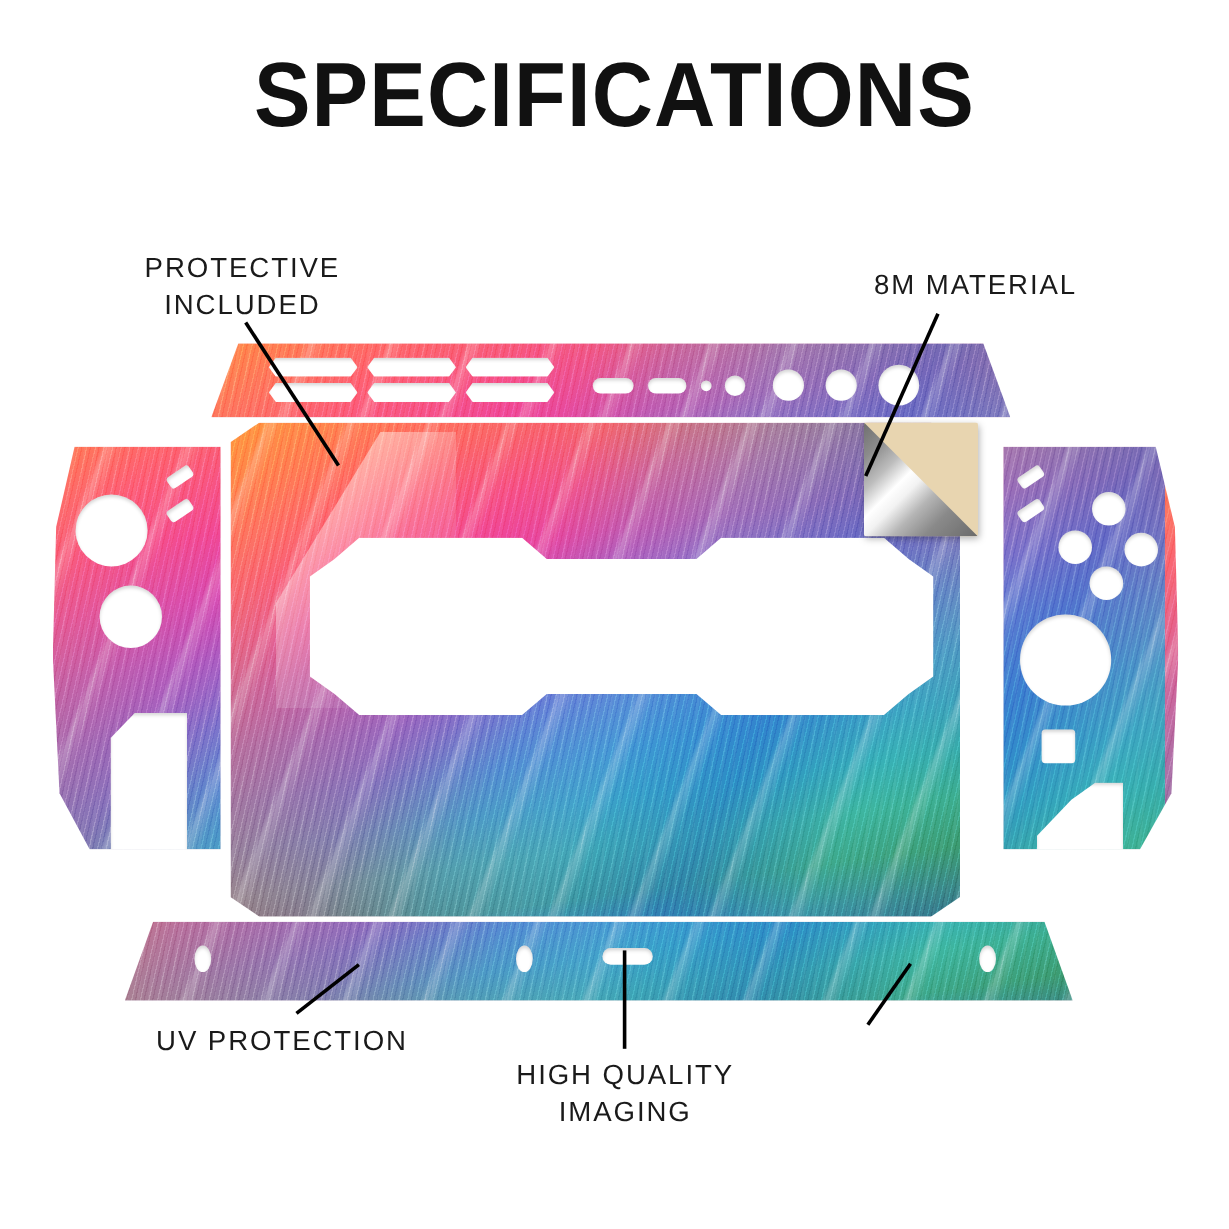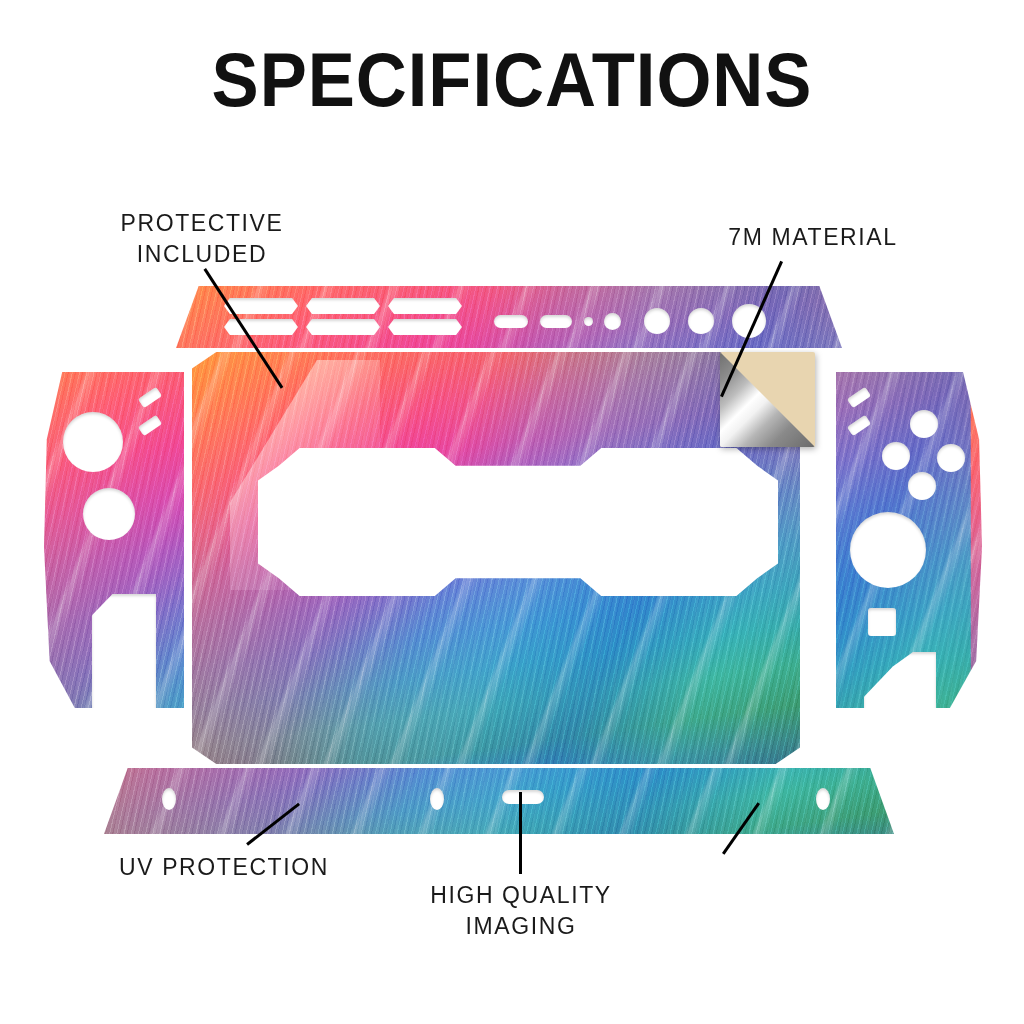--- a/index.html
+++ b/index.html
@@ -42,21 +42,21 @@
     font-weight: 500;
     font-size: 23px;
     letter-spacing: 1.6px;
     color: #1a1a1a;
     line-height: 1.33;
     white-space: pre-line;
     text-align: center;
   }
   #label-laminate { left: 62px;  top: 208px; width: 280px; }
   #label-3m       { left: 672px; top: 222px; width: 282px; }
-  #label-uv       { left: 78px;  top: 852px; width: 292px; }
+  #label-uv       { left: 89px;  top: 852px; width: 292px; }
   #label-imaging  { left: 392px; top: 880px; width: 258px; }
   #label-device   { left: 688px; top: 858px; width: 232px; }
 
   
   .leader {
     position: absolute;
     background: #000000;
     transform-origin: 0 0;
   }
 
@@ -275,18 +275,18 @@
   <div class="leader" style="left:783px; top:262px; width:148px; height:3px; transform: rotate(114deg);"></div>
 
   <div class="leader" style="left:300px; top:805px; width:66px; height:3px; transform: rotate(142deg);"></div>
 
   <div class="leader" style="left:519px; top:792px; width:3px; height:82px;"></div>
 
   <div class="leader" style="left:760px; top:804px; width:62px; height:3px; transform: rotate(125deg);"></div>
 
   <div class="label" id="label-laminate">PROTECTIVE
 INCLUDED</div>
-  <div class="label" id="label-3m">7M MATERIAL</div>
+  <div class="label" id="label-3m">8M MATERIAL</div>
   <div class="label" id="label-uv">UV PROTECTION</div>
   <div class="label" id="label-imaging">HIGH QUALITY
 IMAGING</div>
 
 </div>
 
 </body></html>

